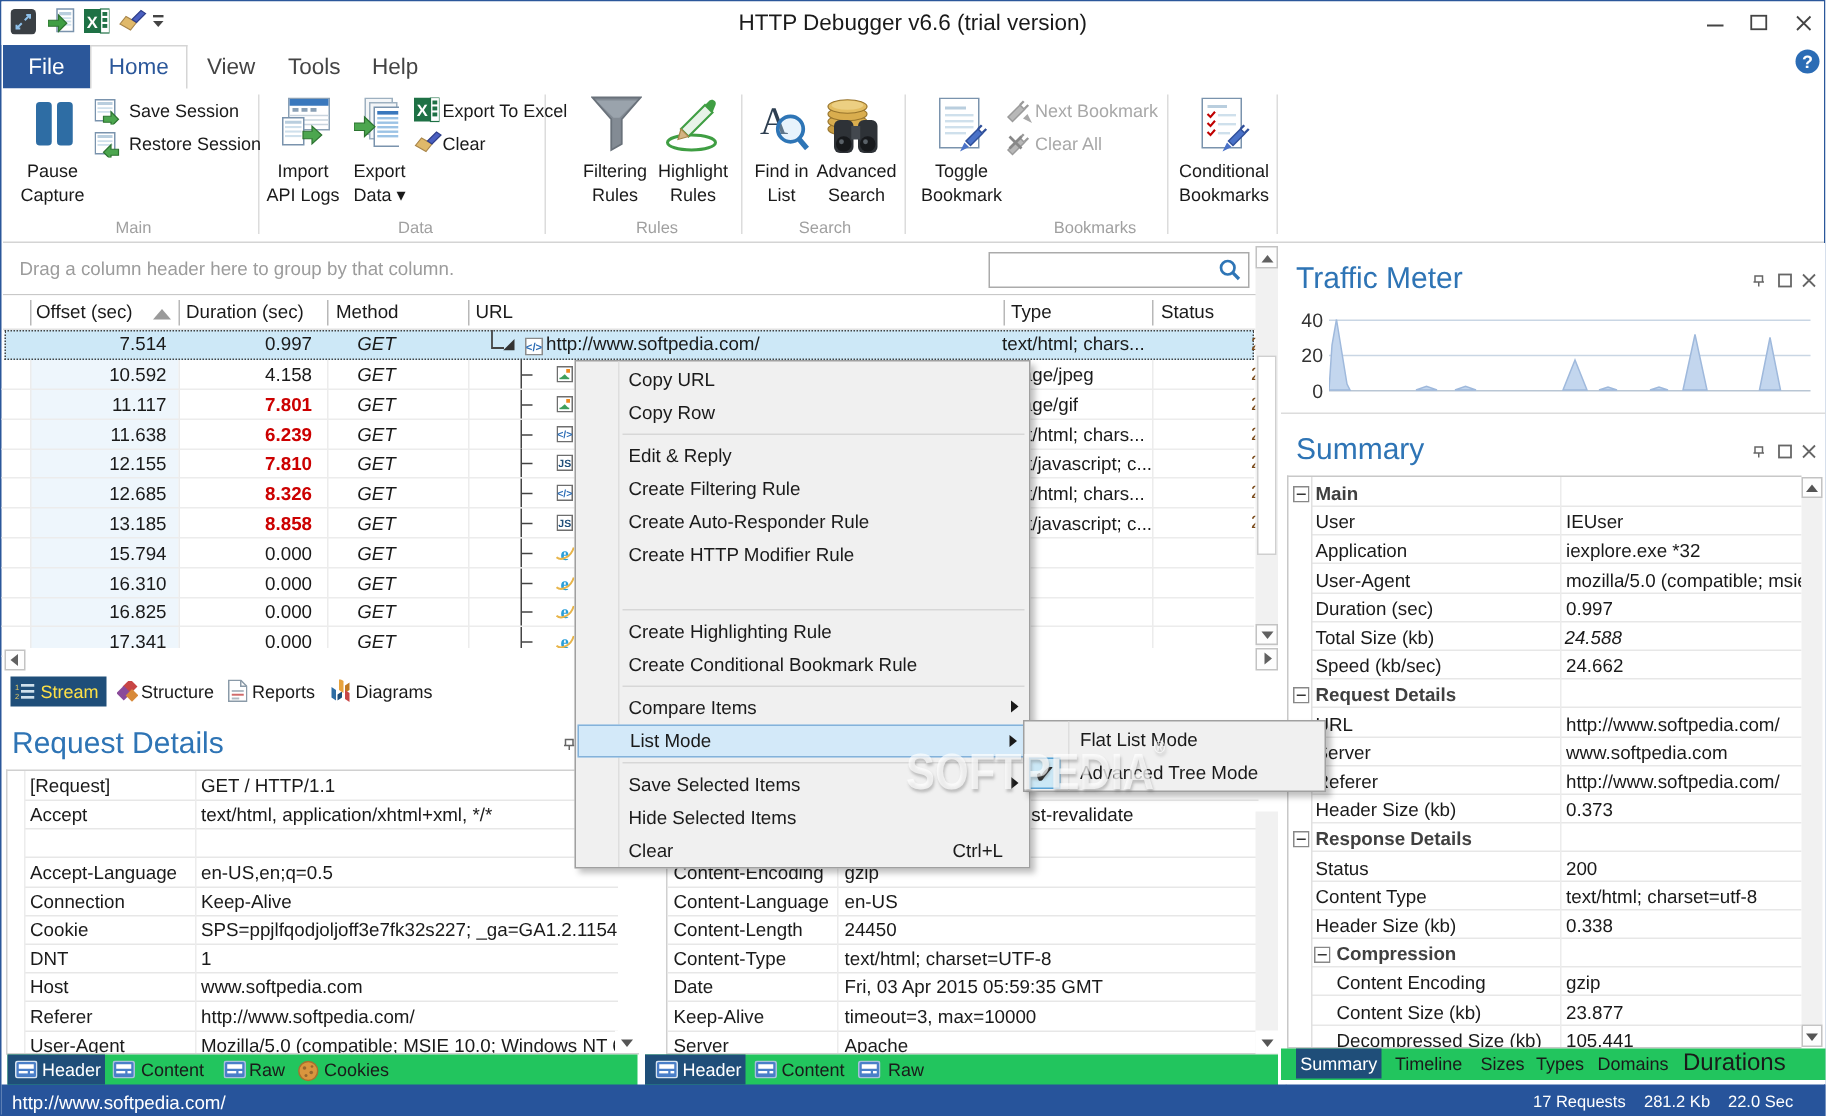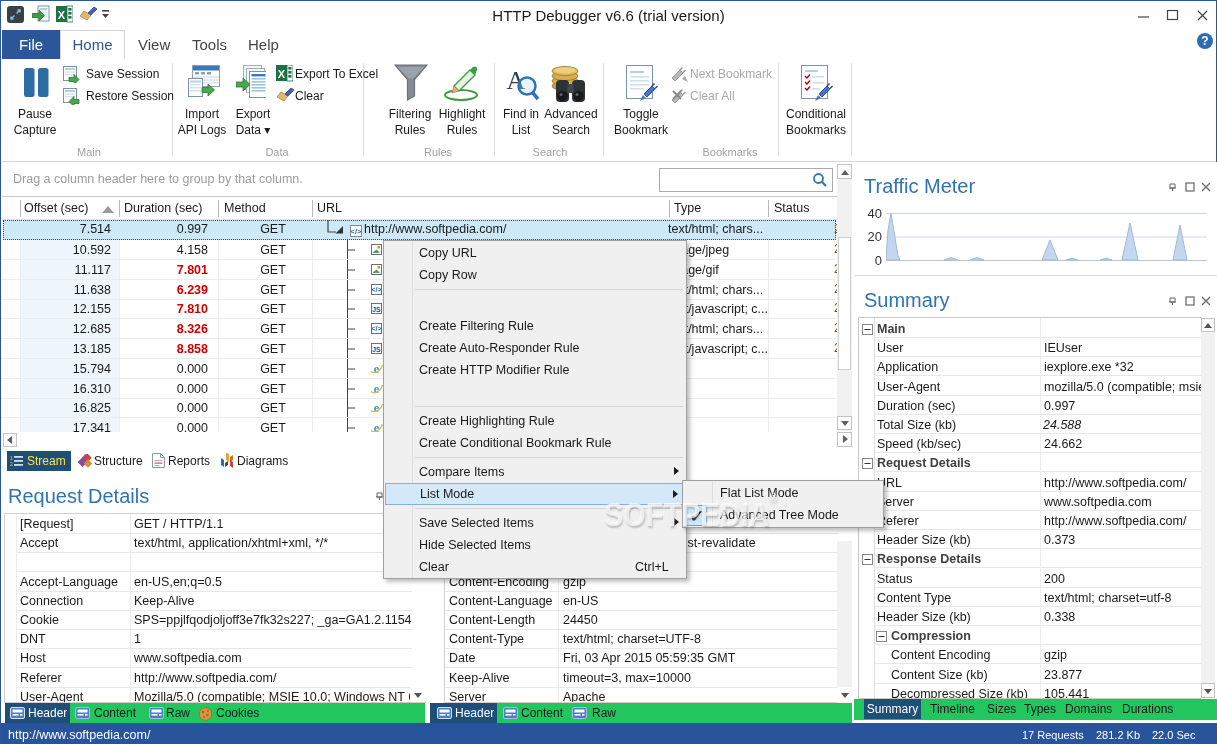--- a/index.html
+++ b/index.html
@@ -22,21 +22,21 @@
 .gbar { position:absolute; left:1px; top:161px; width:850px; height:35px; background:#fff; border-bottom:1px solid #c8c8c8; }
 .gbar .hint { position:absolute; left:11px; top:10px; font-size:12.5px; color:#9c9c9c; }
 .searchbox { position:absolute; left:657px; top:6px; width:174px; height:24px; background:#fff; border:1px solid #ababab; }
 .grid { position:absolute; left:1px; top:196px; width:850px; height:251px; background:#fff; }
 .ghead { position:absolute; left:0; top:0; width:835px; height:23px; background:#fff; border-bottom:1px solid #e2e2e2; font-size:12.5px; color:#1a1a1a; }
 .ghead .ct { position:absolute; top:4px; }
 .gcolsep { position:absolute; top:3px; width:1px; height:17px; background:#b8b8b8; }
 .grow { position:absolute; left:0; width:835px; height:20px; font-size:12.5px; color:#1a1a1a; }
 .grow .c-off { position:absolute; left:18px; top:3px; width:92px; text-align:right; }
 .grow .c-dur { position:absolute; left:117px; top:3px; width:90px; text-align:right; }
-.grow .c-met { position:absolute; left:225px; top:3px; width:94px; text-align:center; }
+.grow .c-met { position:absolute; left:203px; top:3px; width:94px; text-align:center;font-style:italic; }
 .grow .c-url { position:absolute; left:363px; top:3px; }
 .grow .c-typ { position:absolute; left:667px; top:3px; width:166px; overflow:hidden; white-space:nowrap; }
 .red { color:#cc0000; font-weight:bold; }
 .rowline { position:absolute; left:0; width:835px; height:1px; background:#ececec; }
 .bodycolsep { position:absolute; top:0; width:1px; background:#ececec; }
 .offtint { position:absolute; left:18px; top:0; width:99px; background:#eef6fc; }
 .selrow { position:absolute; left:2px; top:219px; width:833px; height:20px; background:#cde8f7; border:1px dotted #444; }
 .sb-btn { position:absolute; background:#fdfdfd; border:1px solid #c3c3c3; }
 .arr { position:absolute; width:0; height:0; }
 .tabsrow { position:absolute; left:1px; top:447px; width:850px; height:24px; background:#fff; }
@@ -862,40 +862,43 @@
 <div class="arr" style="left:350px; top:161px; border-left:4px solid transparent; border-right:4px solid transparent; border-bottom:5px solid #555;"></div>
 <div class="abs" style="left:347px; top:521px; width:14px; height:15px; background:#fdfdfd; border:1px solid #c3c3c3;"></div>
 <div class="arr" style="left:350px; top:527px; border-left:4px solid transparent; border-right:4px solid transparent; border-top:5px solid #555;"></div>
 
     <div class="btabrow" style="left:0px; top:537px; width:364px;">
       <div class="btab sel" style="left:10px; width:57px; padding-left:0; text-align:center;">Summary</div>
       <div class="btab" style="left:76px; font-size:12px;">Timeline</div>
       <div class="btab" style="left:133px; font-size:12px;">Sizes</div>
       <div class="btab" style="left:170px; font-size:12px;">Types</div>
       <div class="btab" style="left:211px; font-size:12px;">Domains</div>
-      <div class="btab" style="left:268px; font-size:12px;">Durations</div>
+      <div class="btab" style="left:268px; font-size:16px;">Durations</div>
     </div>
   </div>
 
   <div class="statusbar">
     <span style="position:absolute; left:7px; top:5px;">http://www.softpedia.com/</span>
     <span style="position:absolute; left:1021px; top:6px; font-size:11px;">17 Requests</span>
     <span style="position:absolute; left:1095px; top:6px; font-size:11px;">281.2 Kb</span>
     <span style="position:absolute; left:1151px; top:6px; font-size:11px;">22.0 Sec</span>
   </div>
 
   <div class="menu">
     <div class="mgutter"></div>
     <div class="mi" style="top:1px;">
         <span class="txt">Copy URL</span>
       </div>
     <div class="mi" style="top:23px;">
         <span class="txt">Copy Row</span>
       </div>
     <div class="msep" style="top:48px;"></div>
+    <div class="mi" style="top:52px;">
+        <span class="txt">Edit &amp; Reply</span>
+      </div>
     <div class="mi" style="top:74px;">
         <span class="txt">Create Filtering Rule</span>
       </div>
     <div class="mi" style="top:96px;">
         <span class="txt">Create Auto-Responder Rule</span>
       </div>
     <div class="mi" style="top:118px;">
         <span class="txt">Create HTTP Modifier Rule</span>
       </div>
     <div class="msep" style="top:165px;"></div>

